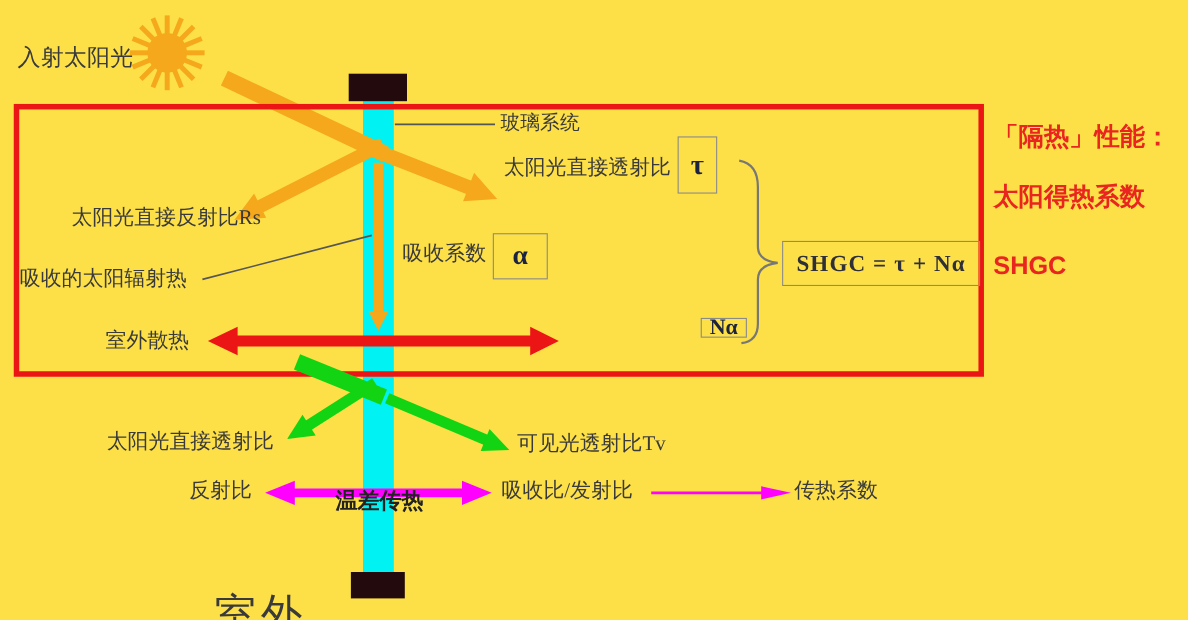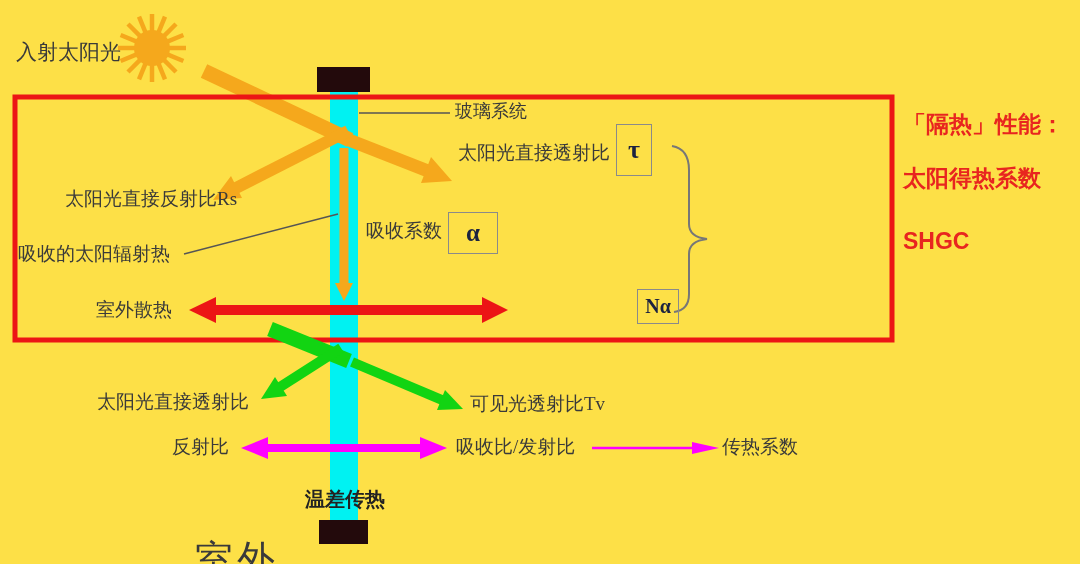--- a/index.html
+++ b/index.html
@@ -128,32 +128,35 @@
 
   <div class="lbl" style="left:18px;top:243px;">吸收的太阳辐射热</div>
 
   <div class="lbl" style="left:366px;top:220px;">吸收系数</div>
   <div class="sym-box" style="left:448px;top:212px;width:50px;height:42px;">
     <span class="sym" style="font-size:25px;">α</span>
   </div>
 
   <div class="lbl" style="left:96px;top:299px;">室外散热</div>
 
-  <div class="sym-box" style="left:637px;top:289px;width:42px;height:35px;">
+  <div class="sym-box" style="left:637px;top:289px;width:42px;height:18px;">
     <span class="sym" style="font-size:20px;">Nα</span>
   </div>
 
+  <div class="sym-box" style="left:711px;top:219px;width:180px;height:41px;">
+    <span class="formula">SHGC = τ + Nα</span>
+  </div>
 
   <div class="annot" style="left:903px;top:109px;">「隔热」性能：</div>
   <div class="annot" style="left:903px;top:163px;">太阳得热系数</div>
   <div class="annot" style="left:903px;top:194px;margin-top:32px;">SHGC</div>
 
   <div class="lbl" style="left:97px;top:391px;">太阳光直接透射比</div>
   <div class="lbl" style="left:470px;top:393px;">可见光透射比Tv</div>
 
   <div class="lbl" style="left:172px;top:436px;">反射比</div>
   <div class="lbl" style="left:456px;top:436px;">吸收比/发射比</div>
   <div class="lbl" style="left:722px;top:436px;">传热系数</div>
-  <div class="lbl tempdiff" style="left:305px;top:488px;">温差传热</div>
+  <div class="lbl tempdiff" style="left:305px;top:445px;">温差传热</div>
 
   <div class="lbl lbl-big" style="left:195px;top:498px;margin-top:40px;">室外</div>
 
 </div>
 
 </body></html>

